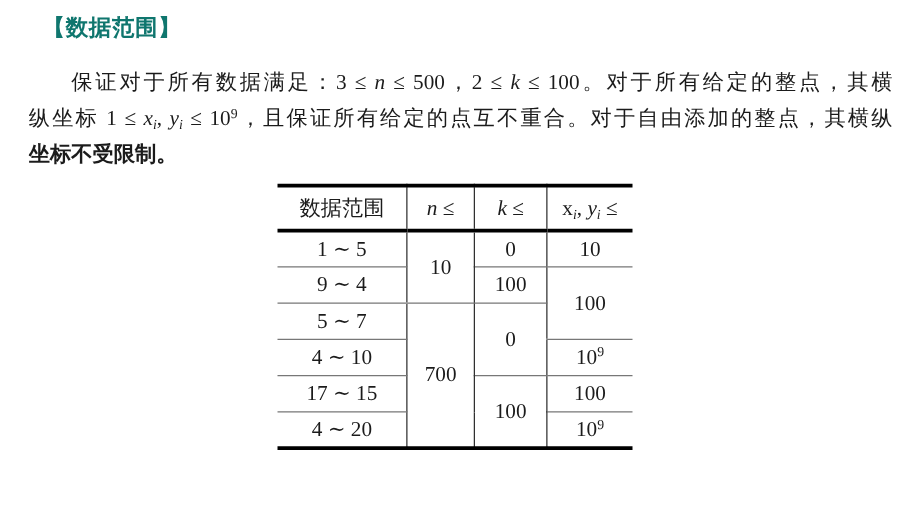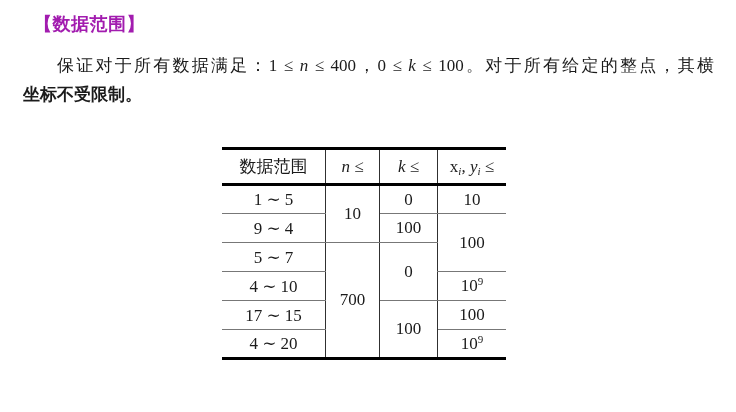--- a/index.html
+++ b/index.html
@@ -13,22 +13,22 @@
     color: #1b1b1b;
   }
   .title {
     position: absolute;
     left: 34px;
     top: 12px;
     margin: 0;
     font-size: 18px;
     line-height: 24px;
     font-weight: bold;
-    font-family: Liberation Serif, serif;
-    color: #a21caf;
+    font-family: Liberation Mono, monospace;
+    color: #0f766e;
     letter-spacing: 0.5px;
   }
   .para {
     position: absolute;
     left: 23px;
     top: 51px;
     width: 691px;
     font-size: 17px;
     line-height: 29px;
   }
@@ -81,21 +81,22 @@
   .c4 { width: 68px; }
 </style>
 </head>
 <body>
 
 <div class="page">
 
   <h1 class="title">【数据范围】</h1>
 
   <div class="para">
-    <div class="pline first"><span>保证对于所有数据满足：1 ≤ </span><span class="mvar">n</span><span> ≤ 400，0 ≤ </span><span class="mvar">k</span><span> ≤ 100。对于所有给定的整点，其横</span></div>
+    <div class="pline first"><span>保证对于所有数据满足：3 ≤ </span><span class="mvar">n</span><span> ≤ 500，2 ≤ </span><span class="mvar">k</span><span> ≤ 100。对于所有给定的整点，其横</span></div>
+    <div class="pline"><span>纵坐标 1 ≤ </span><span class="mvar">x</span><span class="msub">i</span><span>, </span><span class="mvar">y</span><span class="msub">i</span><span> ≤ 10</span><span class="msup">9</span><span>，且保证所有给定的点互不重合。对于自由添加的整点，其横纵</span></div>
     <div class="pline last">坐标不受限制。</div>
   </div>
 
   <table class="dtable">
     <tbody>
       <tr class="hrow">
         <td class="c1 vline">数据范围</td>
         <td class="c2 vline"><span class="mvar">n</span><span> ≤</span></td>
         <td class="c3 vline"><span class="mvar">k</span><span> ≤</span></td>
         <td class="c4"><span class="mrm">x</span><span class="msub">i</span><span>, </span><span class="mvar">y</span><span class="msub">i</span><span> ≤</span></td>

